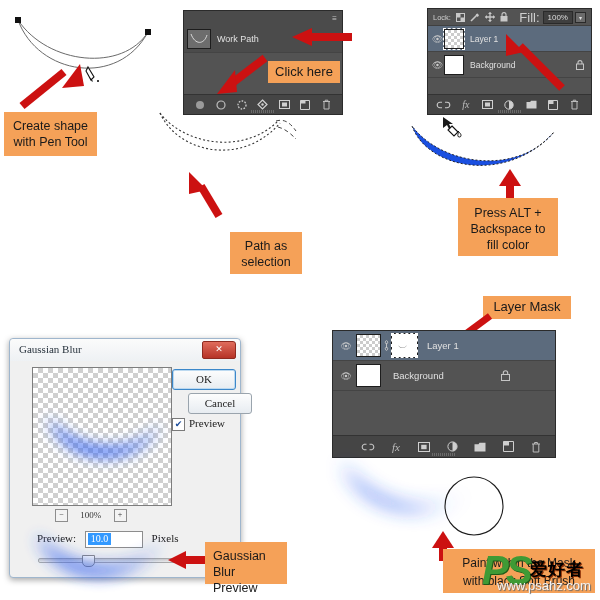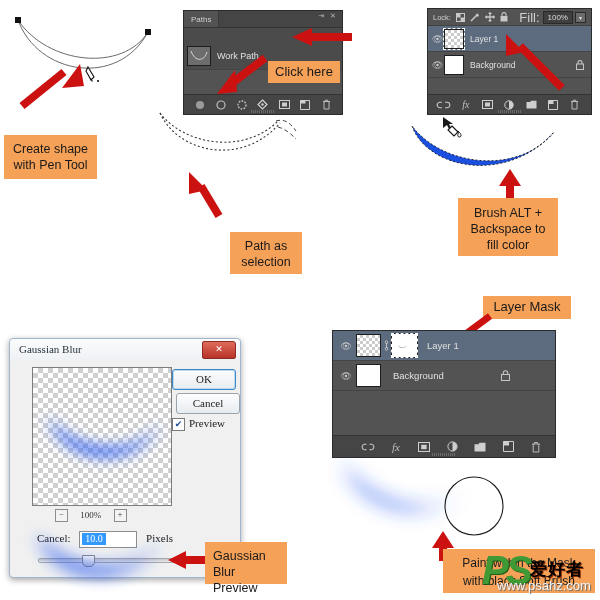--- a/index.html
+++ b/index.html
@@ -267,28 +267,24 @@
     <path d="M6.5,13.5 L8.5,16.5" stroke="#111" stroke-width="1.1"></path>
     <path d="M13,16 l2,0 M14,15 l0,2" stroke="#111" stroke-width="1.2"></path>
   </svg>
 </div>
 <div class="abs" style="left:18px;top:62px;">
   <svg width="80" height="50" viewBox="0 0 80 50">
     <path d="M4,44 L46,10" stroke="#cc1111" stroke-width="8" stroke-linecap="butt"></path>
     <path d="M62,2 L44,26 L66,24 Z" fill="#cc1111"></path>
   </svg>
 </div>
-<div class="callout" style="left:4px;top:112px;width:93px;height:44px;padding-top:6px;margin-top:23px;">Create shape
+<div class="callout" style="left:4px;top:112px;width:93px;height:44px;padding-top:6px;">Create shape
 with Pen Tool</div>
 
 <div class="ps-panel" style="left:183px;top:10px;width:160px;height:105px;">
-  <div class="ps-tabbar">
-    <div class="ps-tab">Paths</div>
-    <div class="ps-tabicons">⇥ ✕</div>
-  </div>
   <div style="position:relative;height:14px;background:#4b4b4b;">
     <div class="ps-menuicon">≡</div>
   </div>
   <div class="ps-row" style="height:28px;background:#4b4b4b;">
     <div class="thumb" style="width:24px;height:20px;background:#6d6d6d;position:relative;">
       <svg width="22" height="18" viewBox="0 0 22 18" style="position:absolute;left:0;top:0;">
         <path d="M3,4 C7,15 16,15 19,5" fill="none" stroke="#d8d8d8" stroke-width="1"></path>
       </svg>
     </div>
     <div class="ps-row-label" style="font-size:9px;">Work Path</div>
@@ -473,21 +469,21 @@
     <path d="M11,10 l6,6 -4,4 -6,-6 z" fill="#fff" stroke="#111" stroke-width="1.1"></path>
     <path d="M17,15 c2,2 3,3 3,4.4 a1.6,1.6 0 0 1 -3.2,0 c0,-1.4 1,-2.4 0.2,-4.4z" fill="#fff" stroke="#111" stroke-width="1"></path>
   </svg>
 </div>
 <div class="abs" style="left:495px;top:168px;">
   <svg width="30" height="35" viewBox="0 0 30 35">
     <path d="M15,34 L15,16" stroke="#cc1111" stroke-width="8"></path>
     <path d="M15,1 L26,18 L4,18 Z" fill="#cc1111"></path>
   </svg>
 </div>
-<div class="callout" style="left:458px;top:198px;width:100px;height:58px;padding-top:7px;">Brush ALT +
+<div class="callout" style="left:458px;top:198px;width:100px;height:58px;padding-top:7px;">Press ALT +
 Backspace to
 fill color</div>
 
 <div class="win-dialog" style="left:9px;top:290px;width:232px;height:240px;">
   <div class="win-title">
     <div class="win-title-text">Gaussian Blur</div>
     <div class="win-close">✕</div>
   </div>
 
   <div class="preview-area" style="left:22px;top:28px;width:138px;height:137px;">
@@ -495,33 +491,33 @@
       <defs>
         <filter id="blr1" x="-60%" y="-60%" width="220%" height="220%">
           <feGaussianBlur stdDeviation="7"></feGaussianBlur>
         </filter>
       </defs>
       <path d="M14,48 C28,96 102,106 128,56 C100,92 40,84 14,48 Z" fill="#2b5cf0" filter="url(#blr1)" opacity="0.95"></path>
     </svg>
   </div>
 
   <div class="win-btn default" style="left:162px;top:30px;">OK</div>
-  <div class="win-btn" style="left:166px;top:54px;">Cancel</div>
+  <div class="win-btn" style="left:178px;top:54px;">Cancel</div>
   <div class="abs" style="left:162px;top:78px;font-size:11px;color:#1b1b1b;">
     <span class="chk">✔</span><span>Preview</span>
   </div>
 
   <div class="abs" style="left:45px;top:170px;font-size:9px;color:#333;">
     <span class="zoom-btn">−</span>
     <span style="margin:0 10px;">100%</span>
     <span class="zoom-btn">+</span>
   </div>
 
   <div class="abs" style="left:27px;top:192px;font-size:11px;color:#1b1b1b;">
-    <span>Cancel:</span>
+    <span>Preview:</span>
     <span class="radius-input" style="margin:0 6px;">
       <span class="radius-val">10.0</span>
     </span>
     <span>Pixels</span>
   </div>
 
   <div class="slider-track" style="left:28px;top:219px;width:176px;"></div>
   <div class="slider-knob" style="left:72px;top:216px;"></div>
 </div>
 

